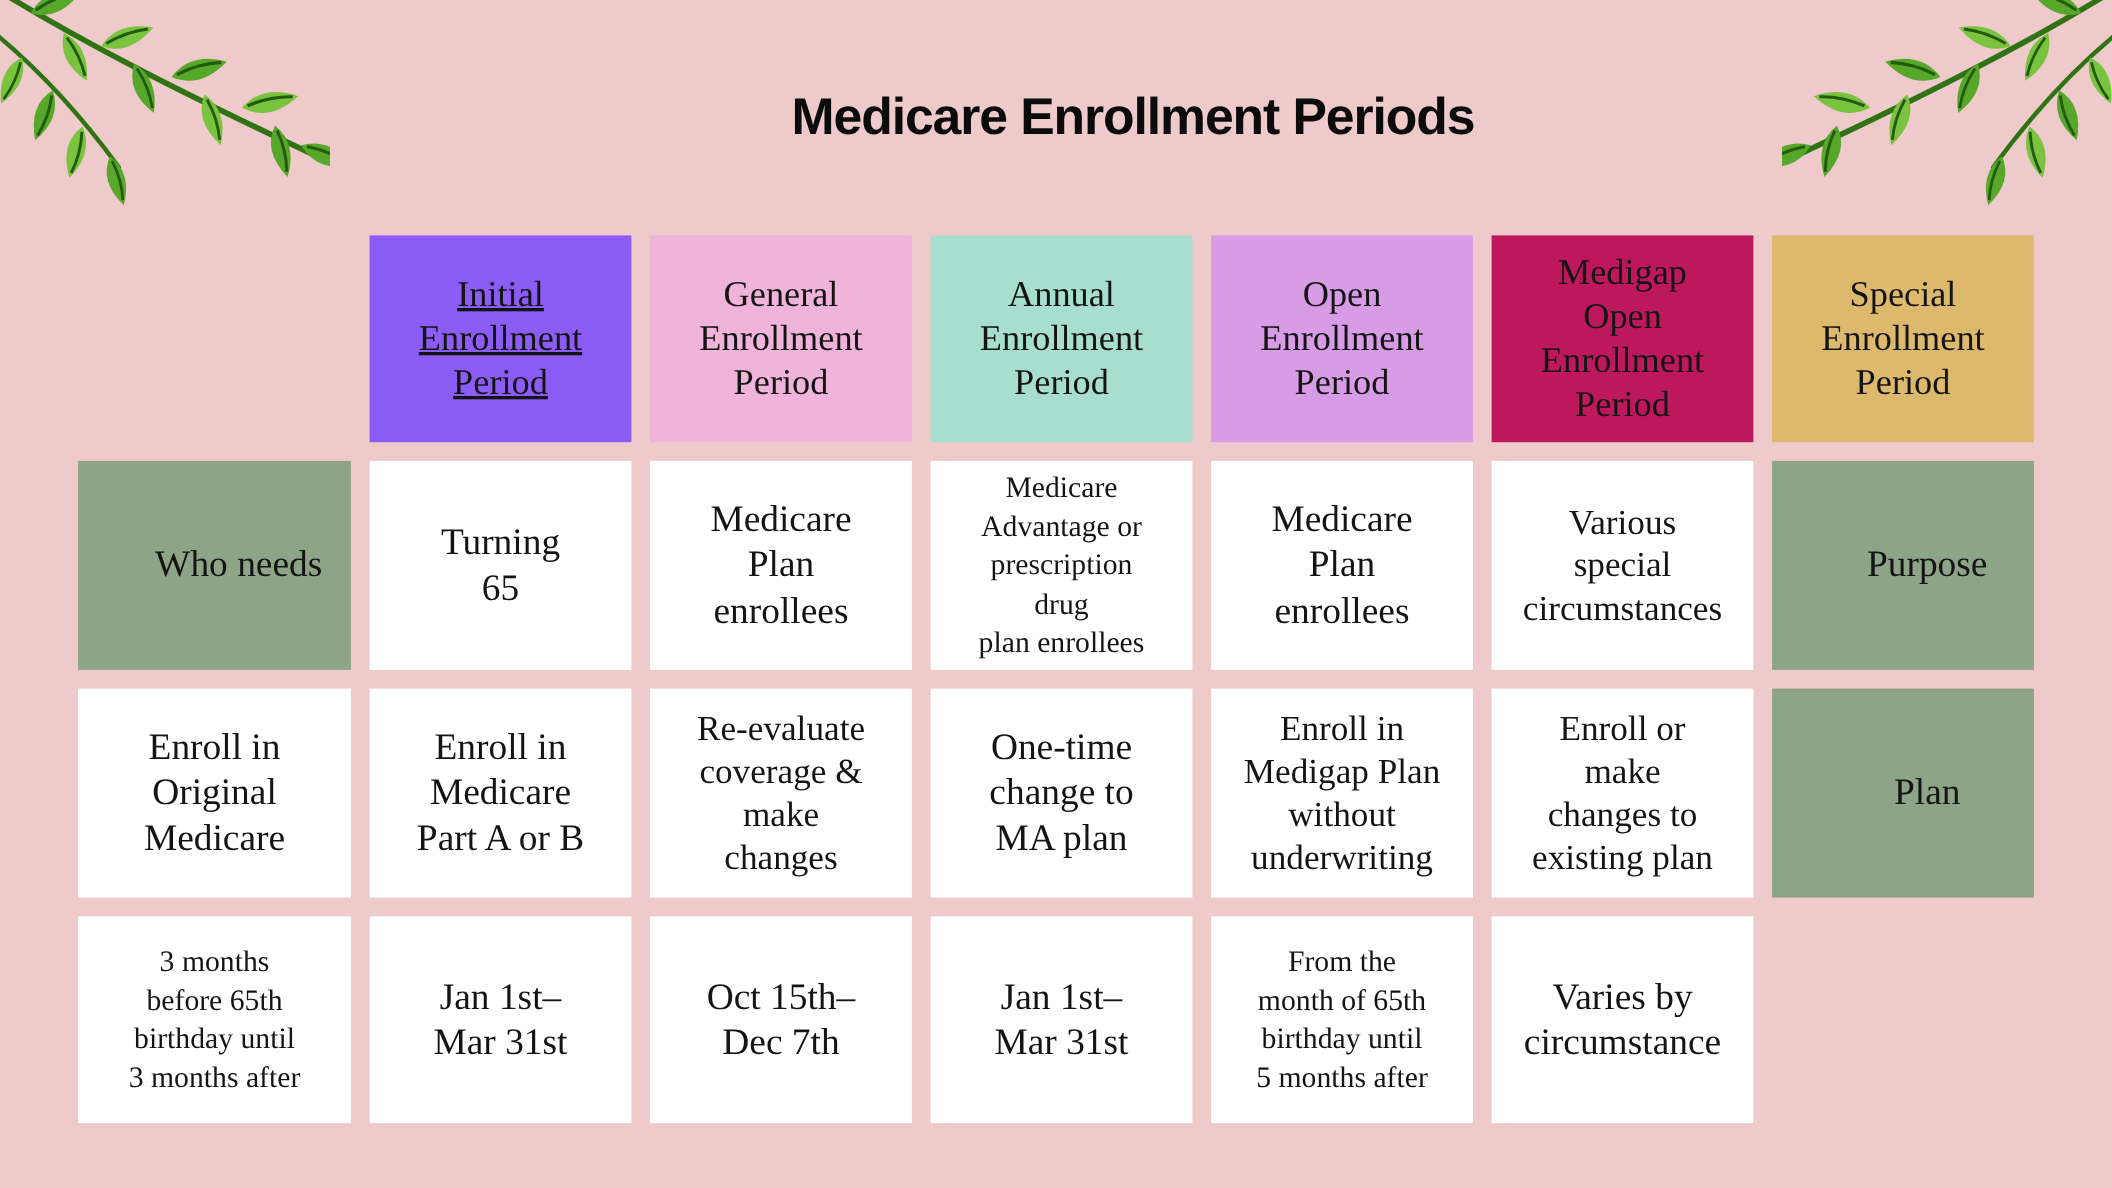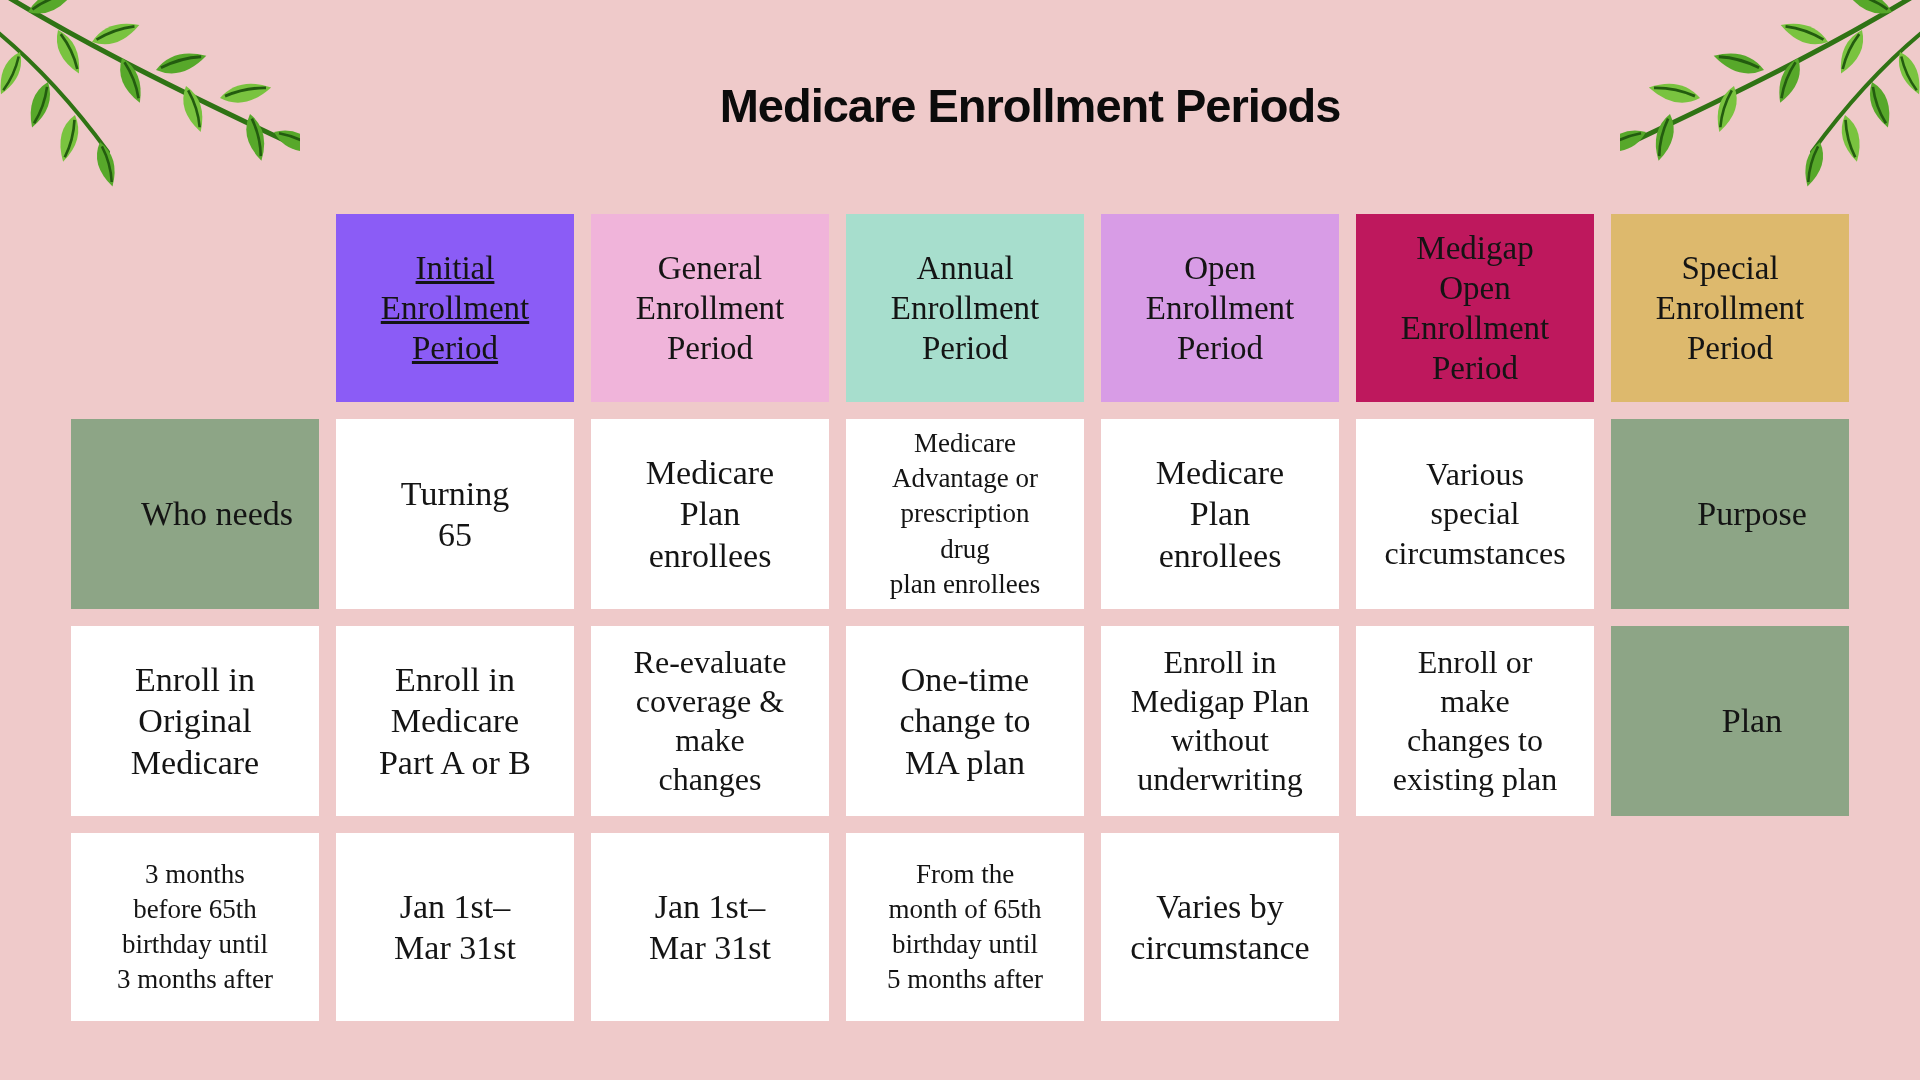--- a/index.html
+++ b/index.html
@@ -154,20 +154,22 @@
 changes to
 existing plan</div>
 
   <div class="rowlabel">Plan</div>
   <div class="cell xs">3 months
 before 65th
 birthday until
 3 months after</div>
   <div class="cell">Jan 1st–
 Mar 31st</div>
+  <div class="cell">Oct 15th–
+Dec 7th</div>
   <div class="cell">Jan 1st–
 Mar 31st</div>
   <div class="cell xs">From the
 month of 65th
 birthday until
 5 months after</div>
   <div class="cell">Varies by
 circumstance</div>
 </div>
 

